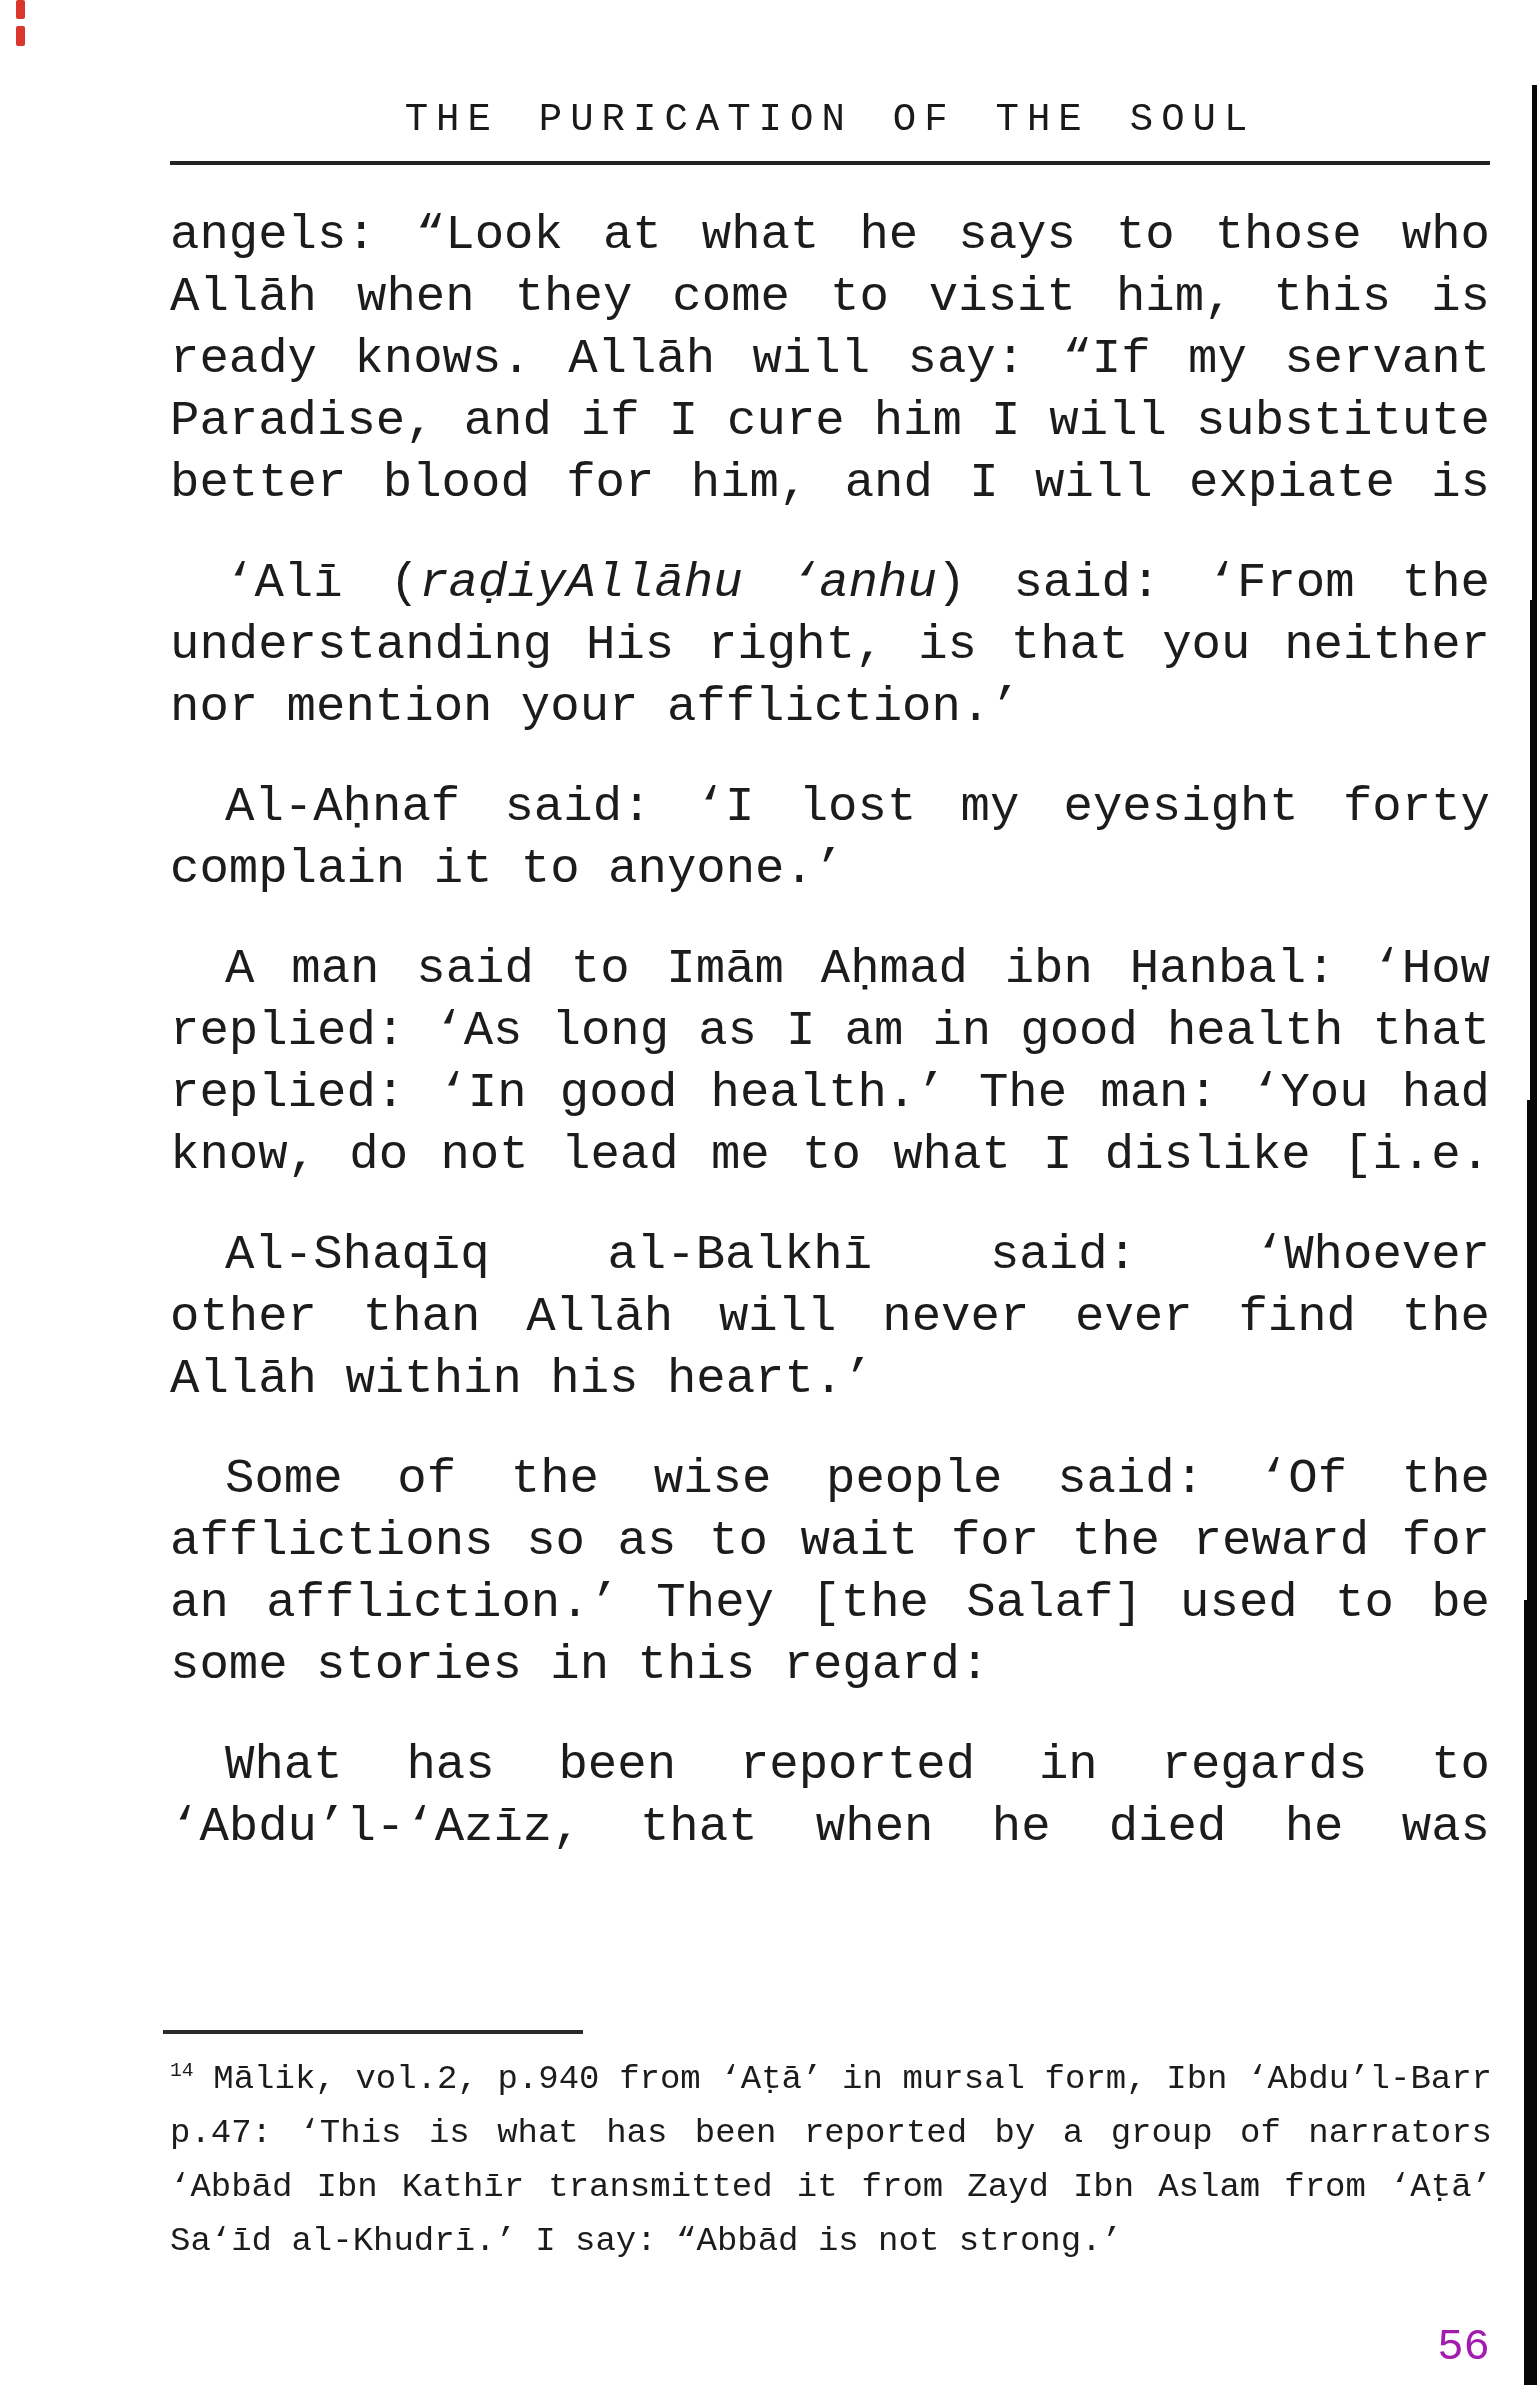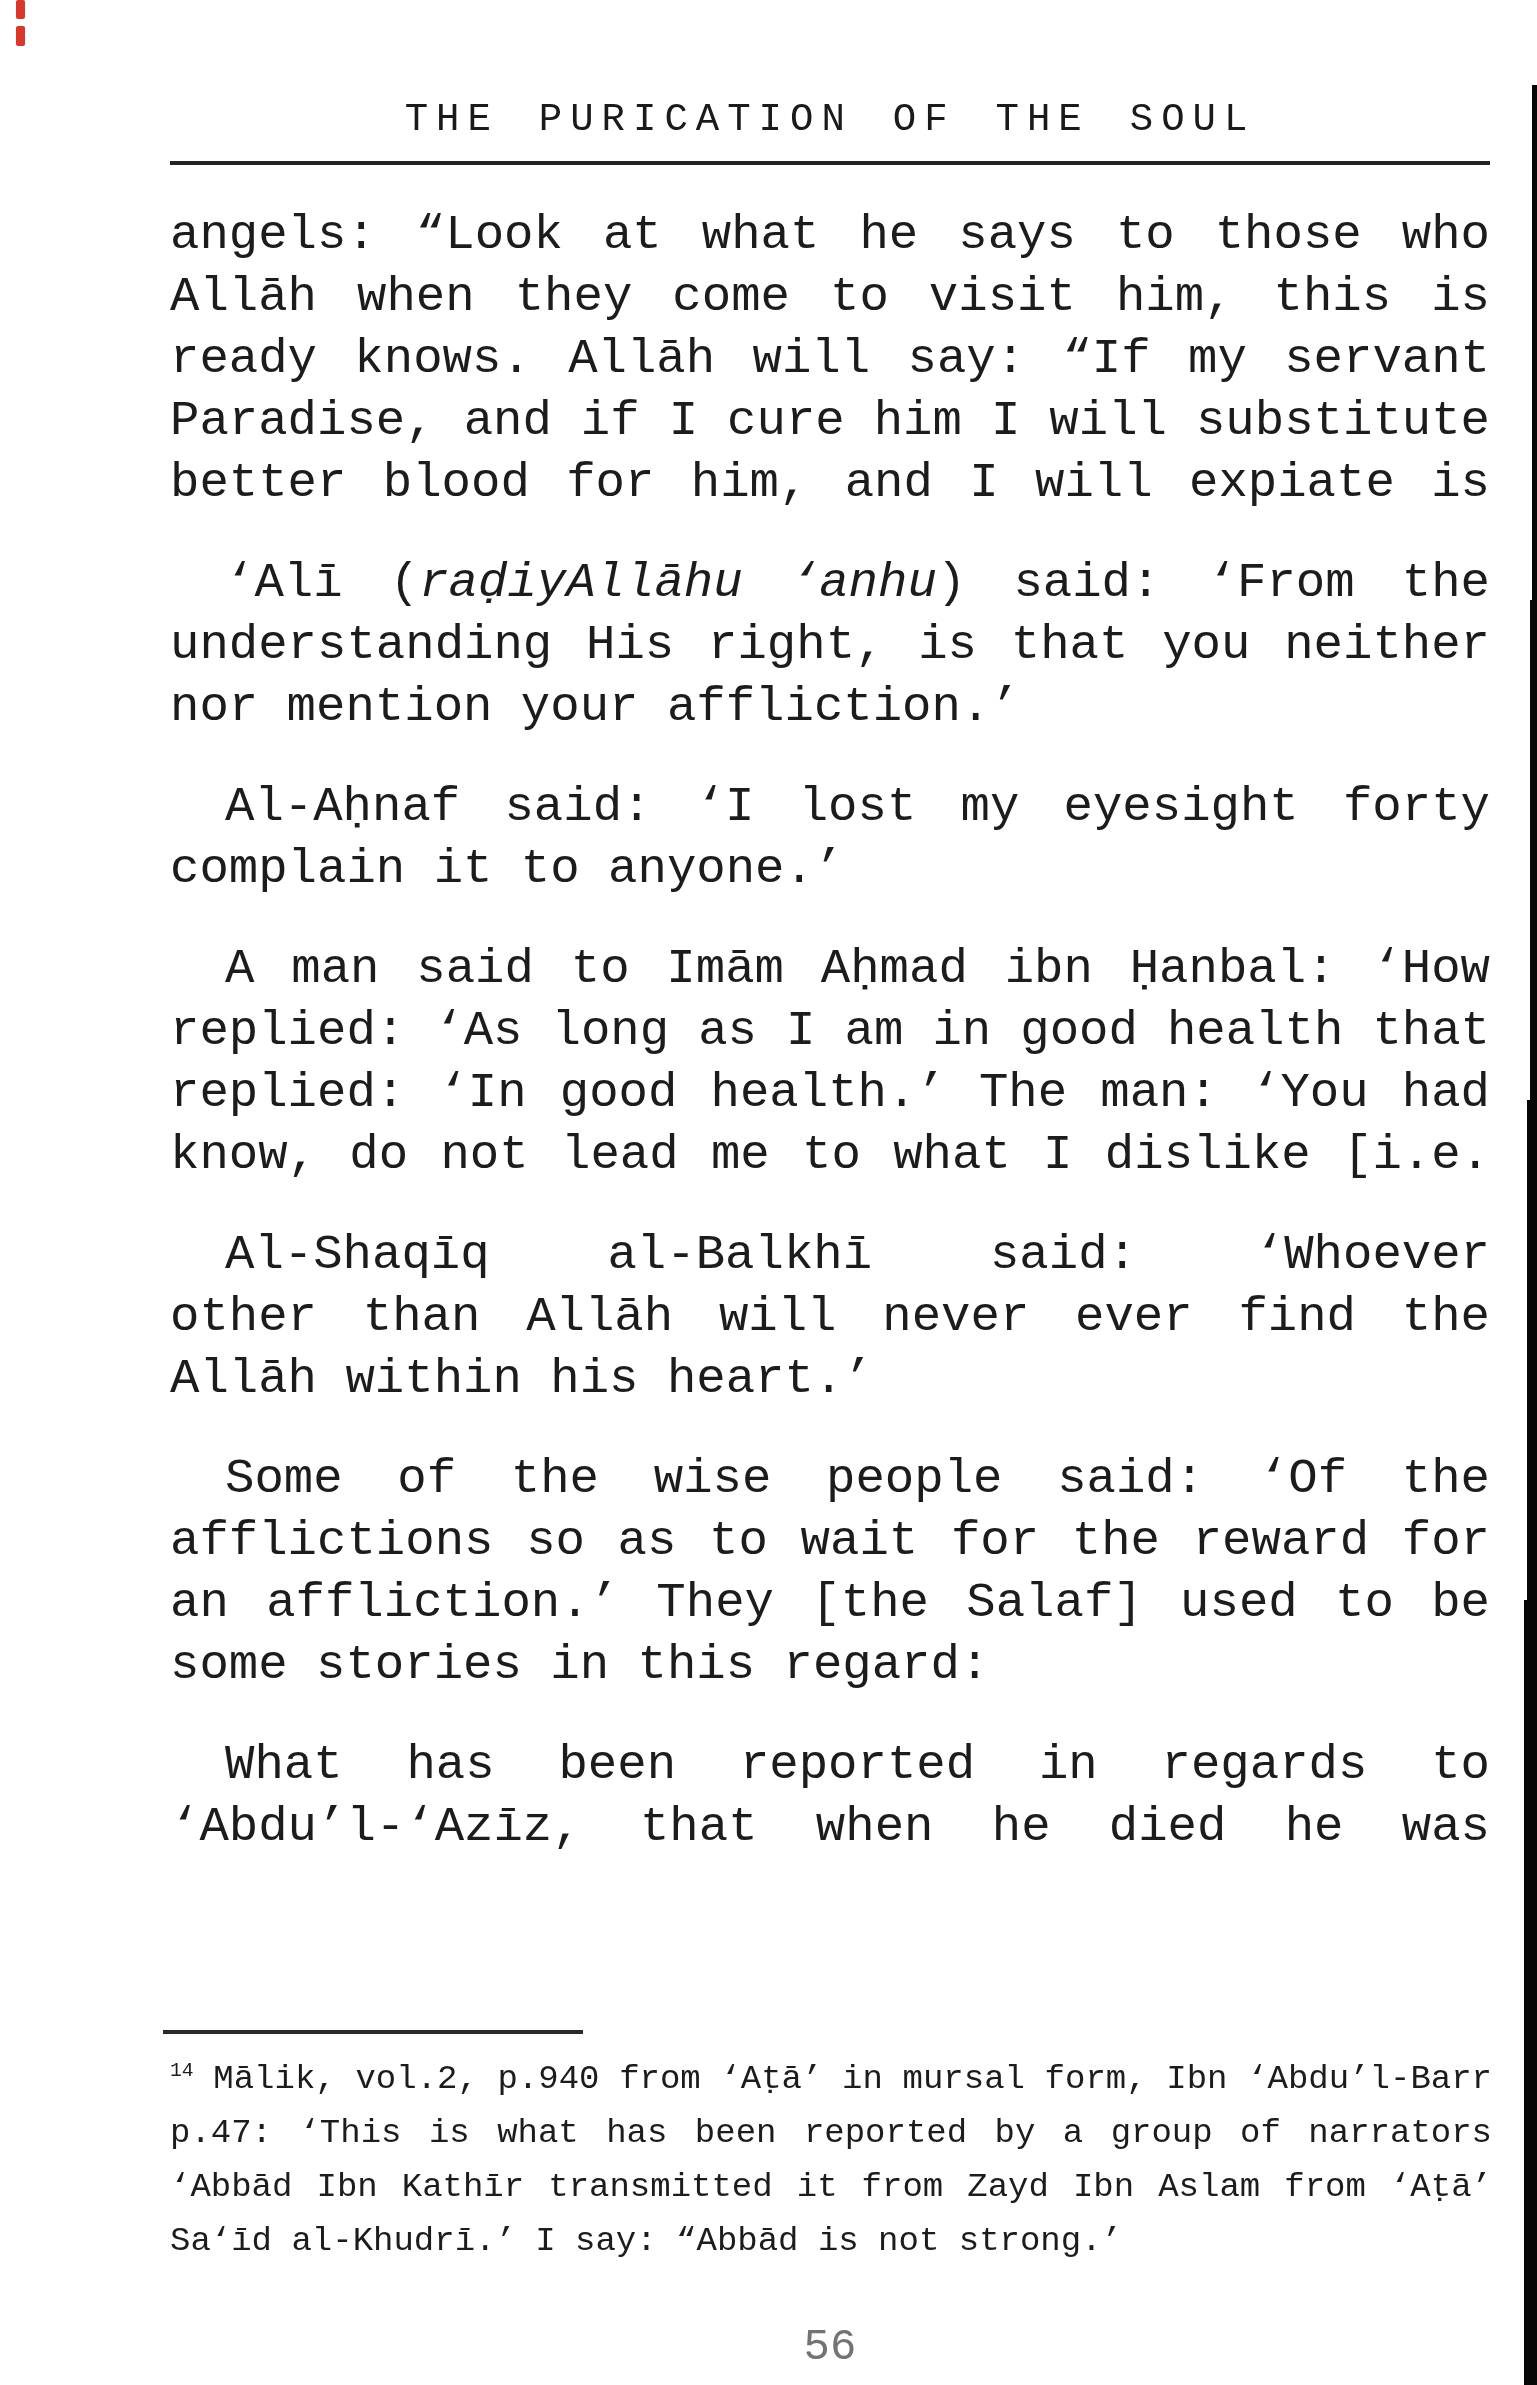--- a/index.html
+++ b/index.html
@@ -80,23 +80,23 @@
     word-spacing: -1px;
   }
   .footnote .line { max-height: 54px; }
 
   
   .page-num {
     position: absolute;
     left: 170px;
     width: 1320px;
     top: 2322px;
-    text-align: center;
+    text-align: right;
     font-size: 44px;
-    color: #737373;
+    color: #a21caf;
   }
 
   
   .red-mark {
     position: absolute;
     left: 16px;
     width: 9px;
     background: #da362c;
     border-radius: 2px;
   }

